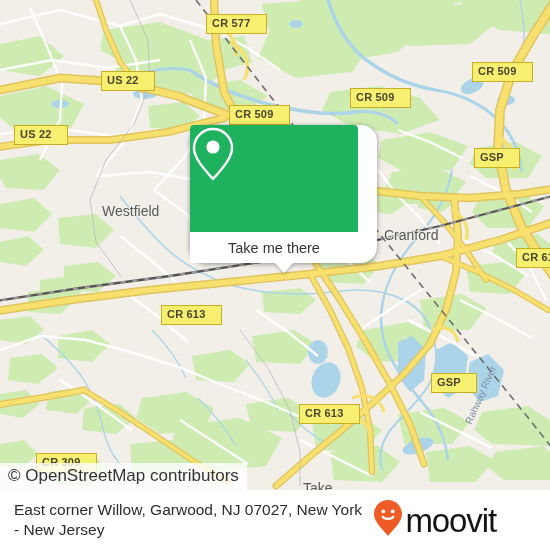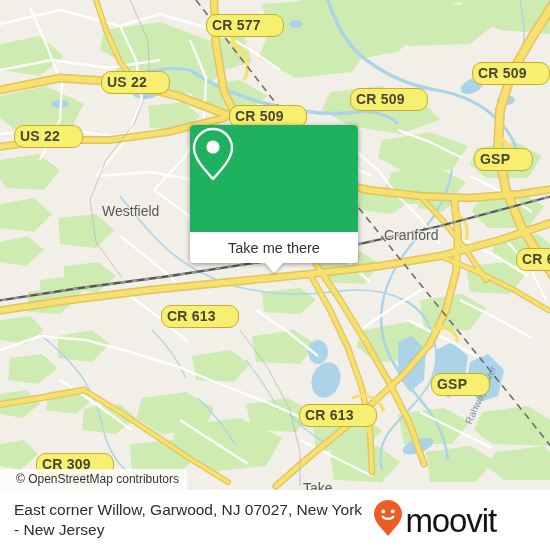--- a/index.html
+++ b/index.html
@@ -25,27 +25,27 @@
     background: #f2efe9;
     overflow: hidden;
   }
   #map svg { position: absolute; left:0; top:0; display:block; }
 
   
   .shield {
     position: absolute;
     background: #f7ef6f;
     border: 1.3px solid #c9ad22;
-    border-radius: 10px;
+    border-radius: 0;
     color: #4a4630;
-    font-size: 14px;
+    font-size: 11px;
     font-weight: bold;
     letter-spacing: .2px;
     line-height: 1;
-    padding: 3px 22px 4px 5px;
+    padding: 3px 15px 4px 5px;
     white-space: nowrap;
     font-family: "Liberation Sans", sans-serif;
   }
 
   
   .place {
     position: absolute;
     color: #5a5a5a;
     font-size: 14px;
     white-space: nowrap;
@@ -64,32 +64,32 @@
     font-family: "Liberation Sans", sans-serif;
   }
 
   
   #attribution {
     position: absolute;
     left: 0;
     bottom: 0;
     background: rgba(255,255,255,0.80);
     color: #333333;
-    font-size: 12px;
-    padding: 3px 8px 4px 16px;
+    font-size: 17px;
+    padding: 3px 8px 4px 8px;
     white-space: nowrap;
     font-family: "Liberation Sans", sans-serif;
   }
 
   
   #popup {
     position: absolute;
     left: 190px; top: 125px;
-    width: 168px; height: 138px;
-    border-radius: 4px;
+    width: 187px; height: 138px;
+    border-radius: 16px;
     box-shadow: 0 1px 5px rgba(0,0,0,0.40);
     background: #ffffff;
   }
   #popup-media {
     position: absolute;
     left: 0; top: 0;
     width: 168px; height: 107px;
     background: #1fb25e;
     border-radius: 4px 4px 0 0;
     display: flex;

